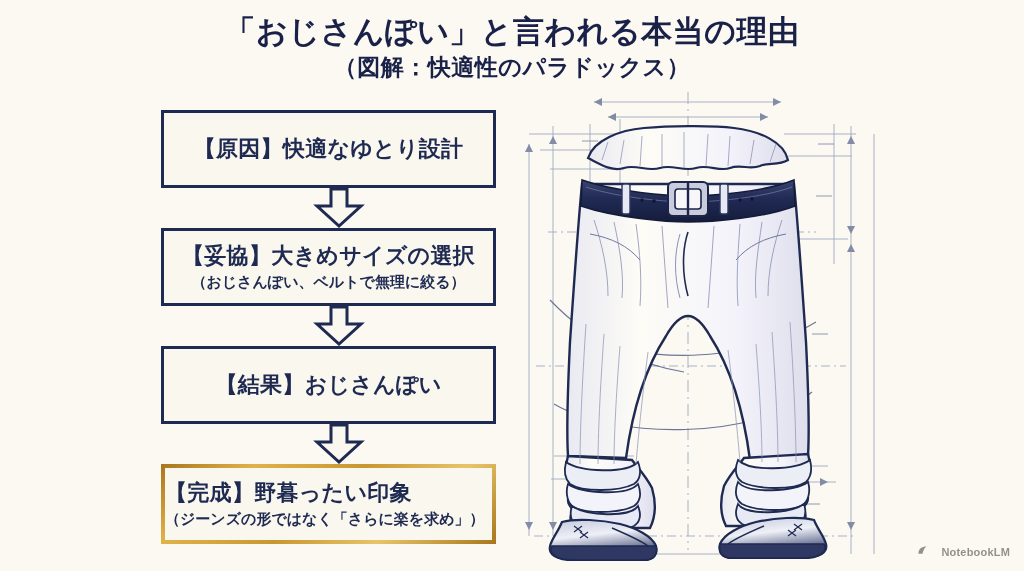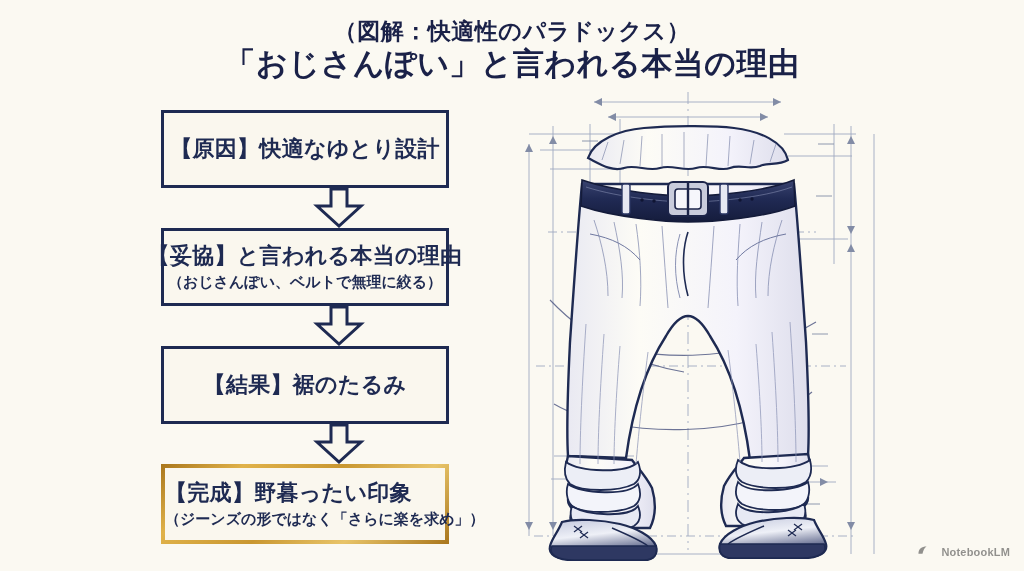--- a/index.html
+++ b/index.html
@@ -48,21 +48,21 @@
   
   #flow {
     position: absolute;
     left: 161px;
     top: 110px;
     width: 356px;
   }
   .flow-box {
     position: relative;
     box-sizing: border-box;
-    width: 288px;
+    width: 335px;
     height: 78px;
     background: #faf7ee;
     border: 3px solid #1e2a52;
     display: flex;
     flex-direction: column;
     align-items: center;
     justify-content: center;
     padding: 0 6px;
   }
   .flow-box.final {
@@ -133,53 +133,53 @@
     color: #3b3b3b;
     letter-spacing: 0.2px;
   }
 </style>
 </head>
 <body>
 
 <div id="page">
 
   <div id="title-block">
+    <div id="main-title">「おじさんぽい」と言われる本当の理由</div>
     <div id="sub-title">（図解：快適性のパラドックス）</div>
-    <div id="main-title">「おじさんぽい」と言われる本当の理由</div>
   </div>
 
   <div id="flow">
 
     <div class="flow-box">
       <div class="box-title">【原因】快適なゆとり設計</div>
     </div>
 
     <div class="arrow-wrap">
       <span>
         <svg width="52" height="40" viewBox="0 0 52 40">
           <polygon points="18,1 34,1 34,18 48,18 26,38 4,18 18,18" fill="#faf7ee" stroke="#1e2a52" stroke-width="3" stroke-linejoin="miter"></polygon>
         </svg>
       </span>
     </div>
 
     <div class="flow-box">
-      <div class="box-title">【妥協】と言われる本当の理由</div>
+      <div class="box-title">【妥協】大きめサイズの選択</div>
       <div class="box-sub">（おじさんぽい、ベルトで無理に絞る）</div>
     </div>
 
     <div class="arrow-wrap">
       <span>
         <svg width="52" height="40" viewBox="0 0 52 40">
           <polygon points="18,1 34,1 34,18 48,18 26,38 4,18 18,18" fill="#faf7ee" stroke="#1e2a52" stroke-width="3" stroke-linejoin="miter"></polygon>
         </svg>
       </span>
     </div>
 
     <div class="flow-box">
-      <div class="box-title">【結果】裾のたるみ</div>
+      <div class="box-title">【結果】おじさんぽい</div>
     </div>
 
     <div class="arrow-wrap">
       <span>
         <svg width="52" height="40" viewBox="0 0 52 40">
           <polygon points="18,1 34,1 34,18 48,18 26,38 4,18 18,18" fill="#faf7ee" stroke="#1e2a52" stroke-width="3" stroke-linejoin="miter"></polygon>
         </svg>
       </span>
     </div>
 

